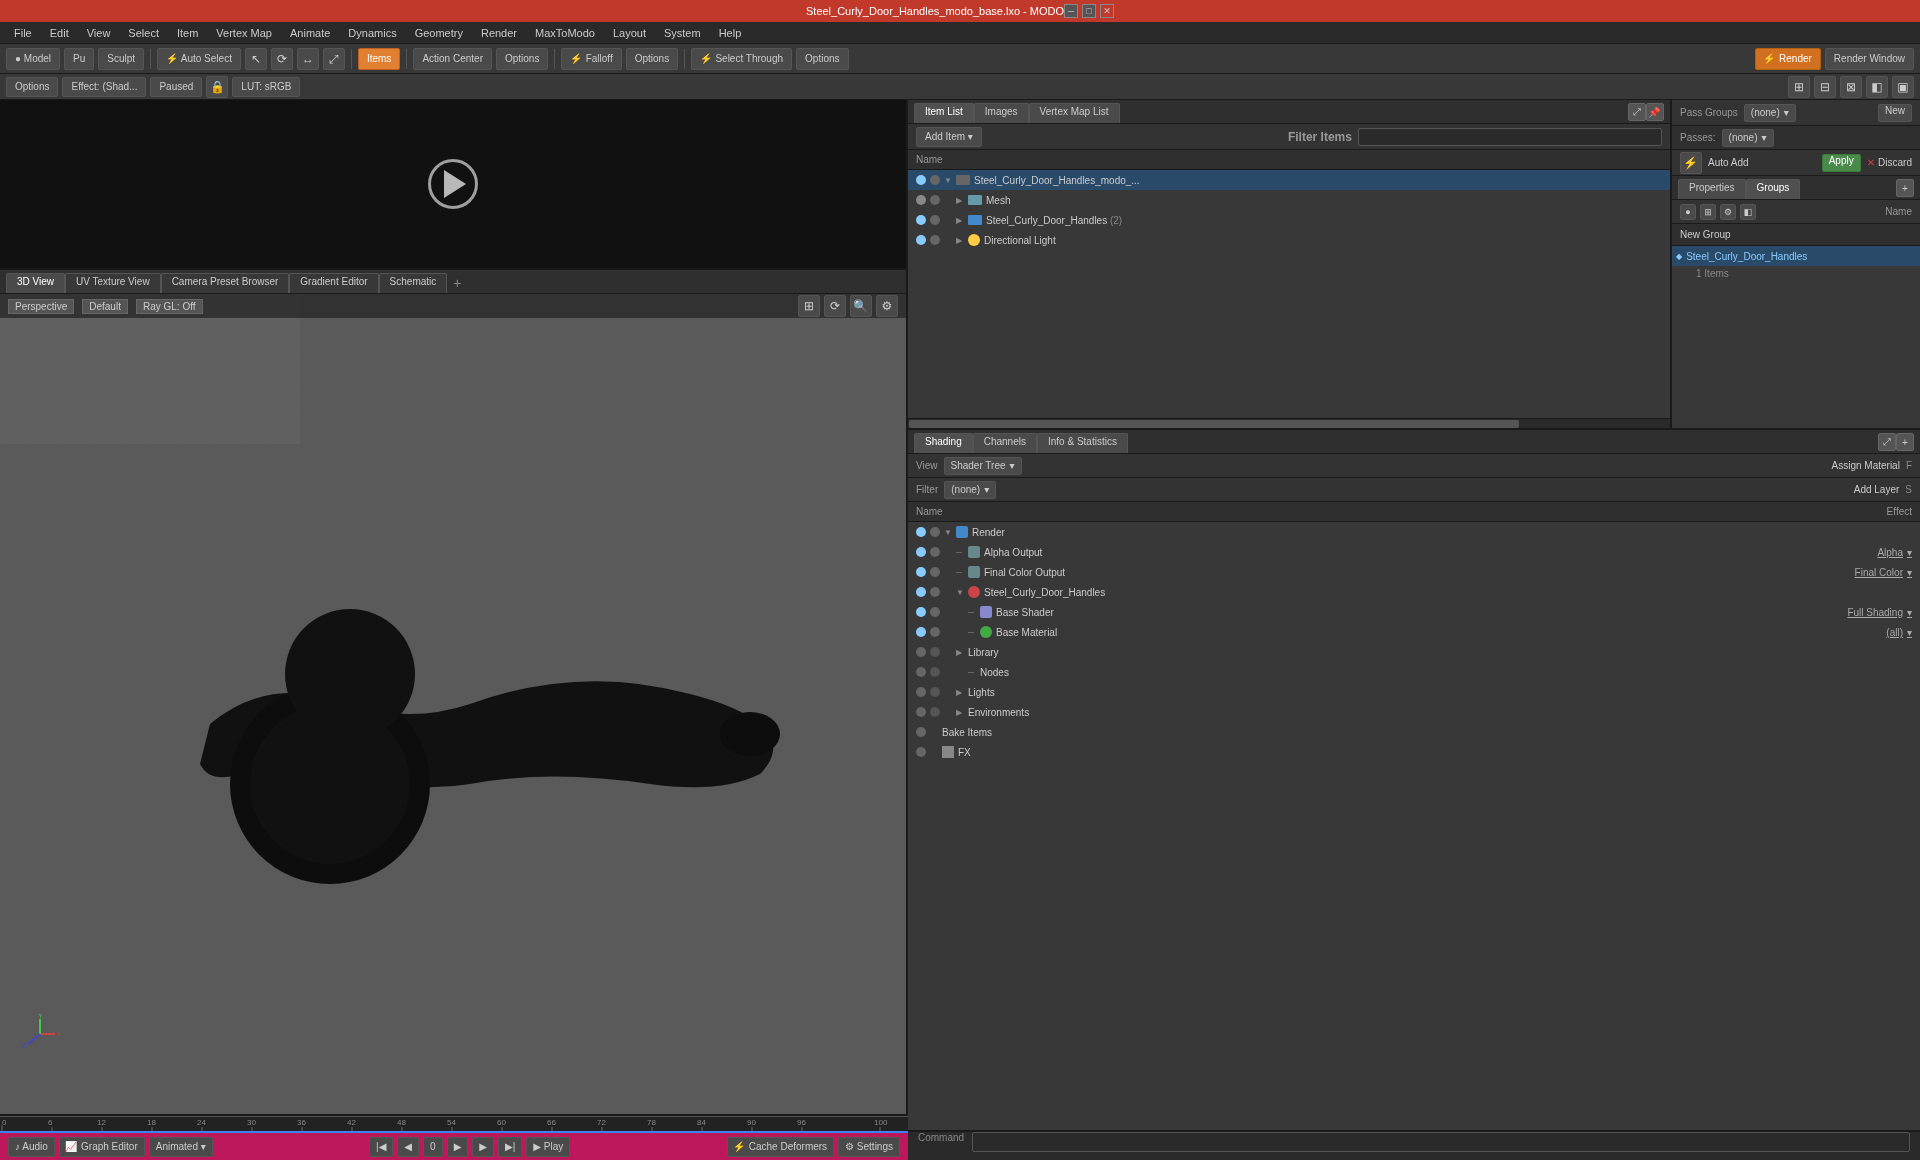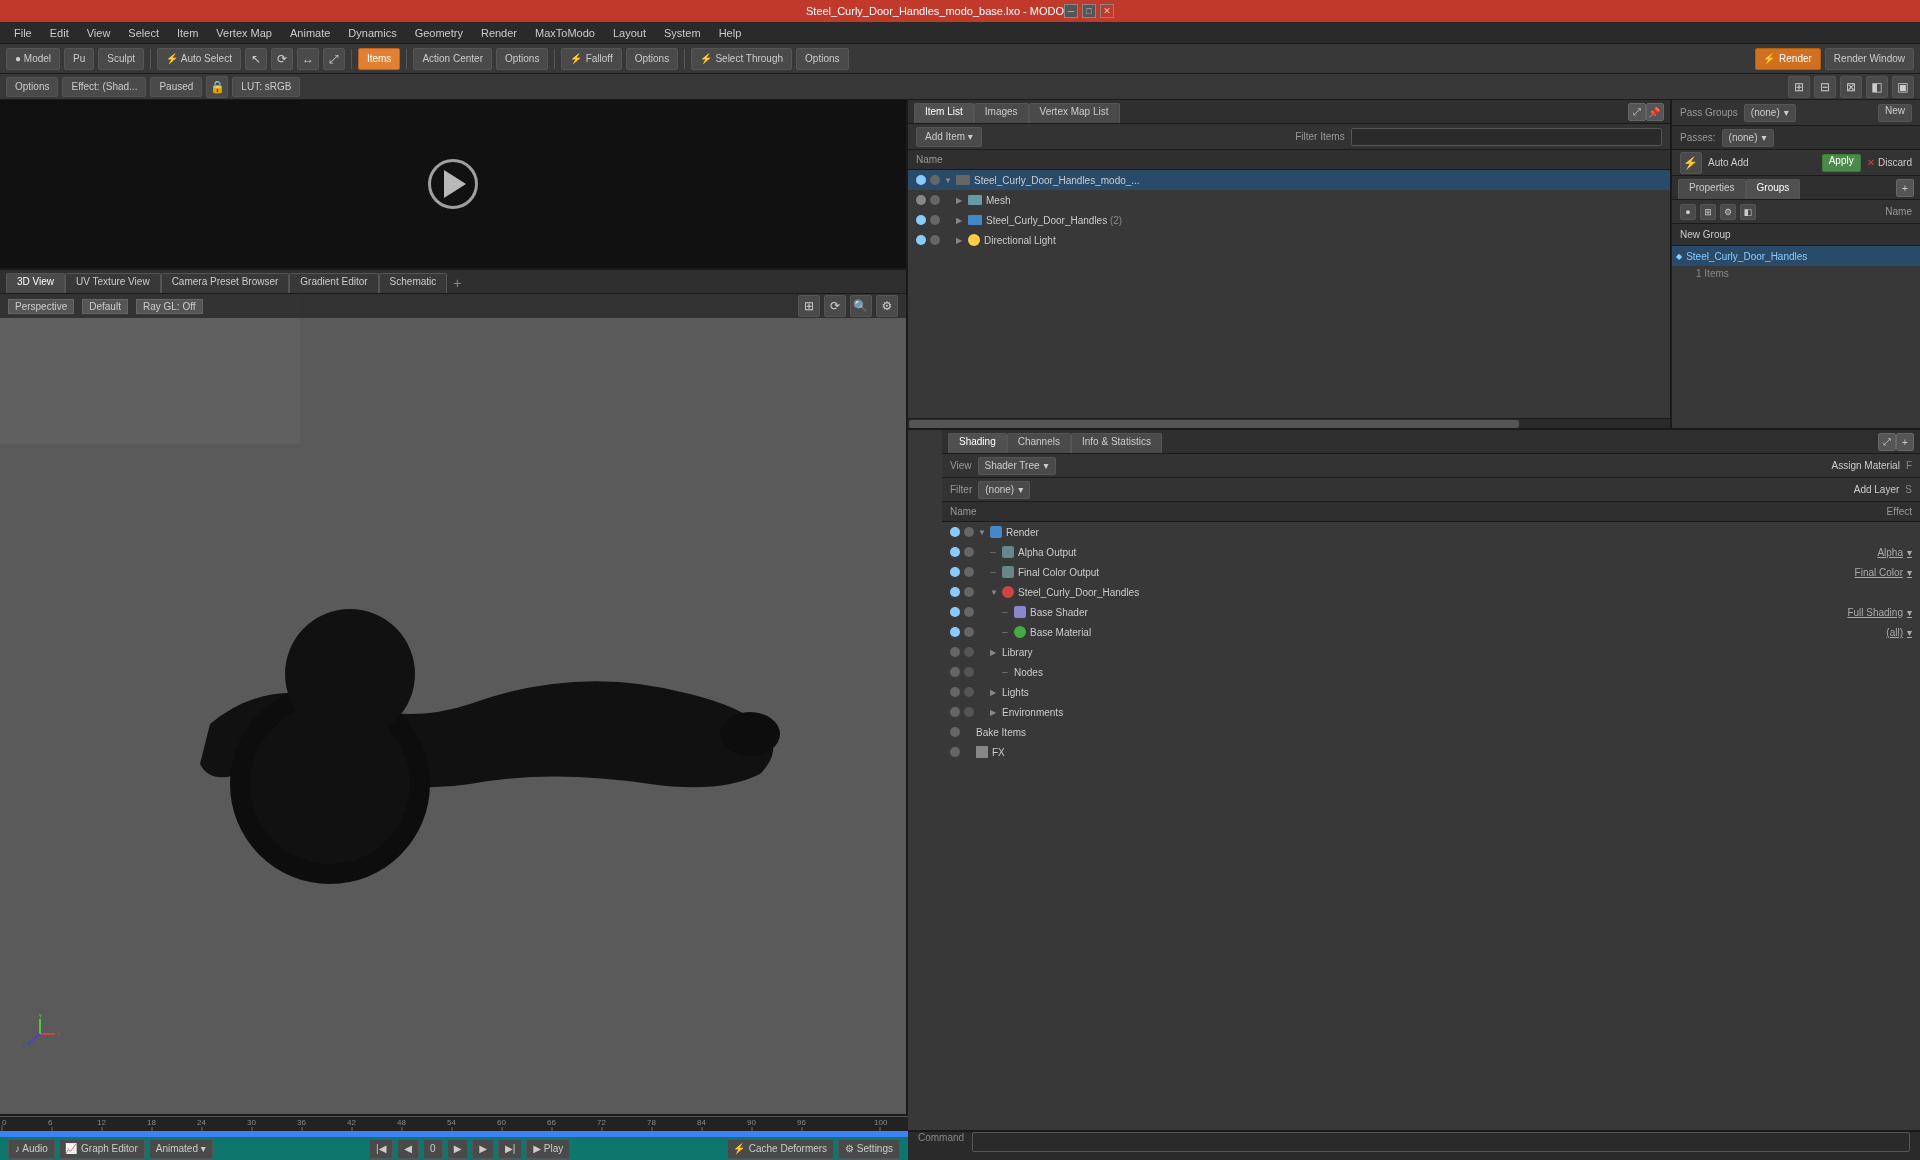--- a/index.html
+++ b/index.html
@@ -313,21 +313,20 @@
     .tree-item.selected { background: #2a4a6a; }
     .tree-indent { display: inline-block; width: 12px; }
     .tree-arrow { display: inline-block; width: 12px; font-size: 8px; color: #888; }
 
     
     #shading-panel {
       flex: 1;
       background: #383838;
       display: flex;
       flex-direction: column;
-      padding-left: 34px;
     }
     .shading-dropdown {
       height: 18px;
       padding: 0 6px;
       background: #4a4a4a;
       border: 1px solid #555;
       border-radius: 2px;
       color: #ccc;
       font-size: 10px;
       display: flex; align-items: center; gap: 4px;
@@ -351,26 +350,26 @@
       background: #222;
       border-top: 1px solid #555;
       position: relative;
       overflow: hidden;
     }
 
     
     #playback-controls {
       width: 908px;
       height: 30px;
-      background: #0f766e;
+      background: #be185d;
       display: flex;
       align-items: center;
       padding: 0 8px;
       gap: 4px;
-      border-top: 6px solid #3b82f6;
+      border-top: 2px solid #3b82f6;
     }
     .play-ctrl-btn {
       height: 20px;
       padding: 0 6px;
       background: #4a4a4a;
       border: 1px solid #555;
       border-radius: 2px;
       cursor: pointer;
       color: #ccc;
       font-size: 10px;
@@ -694,21 +693,21 @@
             <div class="panel-tab">Images</div>
             <div class="panel-tab">Vertex Map List</div>
             <div style="flex:1;"></div>
             <div class="panel-tab-btn">⤢</div>
             <div class="panel-tab-btn">📌</div>
           </div>
 
           <div style="height:26px; background:#333; display:flex; align-items:center; padding:0 8px; gap:6px; border-bottom:1px solid #1a1a1a;">
             <div class="item-list-btn">Add Item ▾</div>
             <div style="flex:1;"></div>
-            <div style="font-size:10px; color:#999;">Filter Items</div>
+            <div style="font-size:12px; color:#999;font-weight:bold;">Filter Items</div>
             <input class="filter-input" style="width: 80px;">
           </div>
 
           <div style="height:20px; background:#2f2f2f; display:flex; align-items:center; padding:0 8px; border-bottom:1px solid #1a1a1a;">
             <span style="font-size:10px; color:#999;">Name</span>
           </div>
 
           <div style="flex:1; overflow-y:auto; background:#383838;">
 
             <div class="tree-item selected">

